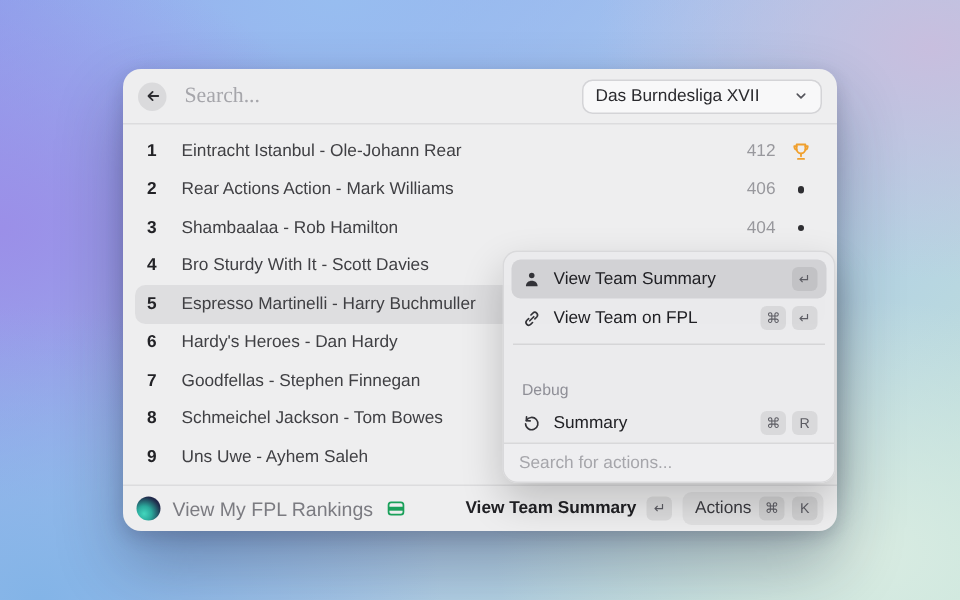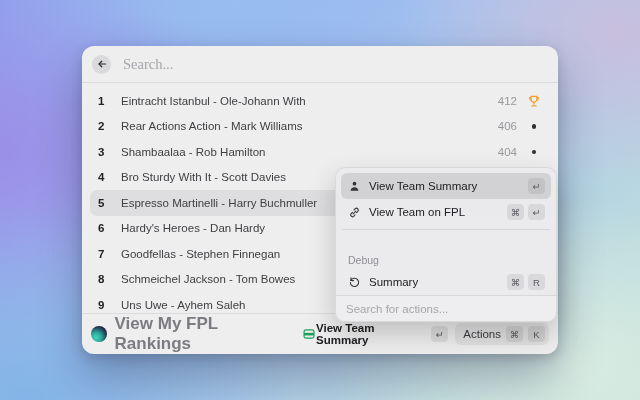--- a/index.html
+++ b/index.html
@@ -34,21 +34,21 @@
   .row.selected { background:#dedee0; }
   .row .rank { width:13px; font-size:11.5px; font-weight:700; color:#222226; flex:0 0 13px; }
   .row .name { margin-left:10px; font-size:11.5px; color:#404044; white-space:nowrap; }
   .row .pts  { margin-left:auto; font-size:11.5px; color:#98989d; }
   .row .badge { width:16px; margin-left:9px; display:flex; align-items:center; justify-content:center; flex:0 0 16px; }
   .dot { width:4.5px; height:4.5px; border-radius:50%; background:#2e2e32; }
   
   .footer { flex:0 0 31px; border-top:1px solid #dcdcde; display:flex; align-items:center; padding:0 9px; }
   .foot-left { display:flex; align-items:center; gap:8px; cursor:pointer; }
   .ext-icon { width:16px; height:16px; border-radius:50%; background:radial-gradient(circle at 32% 72%, #43d6bd 0%, #2aa89b 32%, #20294a 72%); }
-  .foot-label { font-size:17px; color:#7b7b81;font-weight:bold; }
+  .foot-label { font-size:13px; color:#7b7b81; }
   .foot-right { margin-left:auto; display:flex; align-items:center; gap:7px; }
   .primary-label { font-size:11.5px; font-weight:700; color:#212125; }
   .key { min-width:17px; height:16px; padding:0 3px; border-radius:4px; background:rgba(0,0,0,.075); color:#5c5c63; font-size:9.5px; display:flex; align-items:center; justify-content:center; }
   .actions-group { display:flex; align-items:center; gap:5px; background:rgba(0,0,0,.05); border-radius:6px; padding:3px 4px 3px 8px; cursor:pointer; }
   .actions-label { font-size:11.5px; color:#3b3b40; }
   
   .menu {
     position:absolute; left:253px; top:121px; width:222px; height:155px;
     background:rgba(234,234,236,.97); border:1px solid rgba(0,0,0,.08);
     border-radius:10px; box-shadow:0 12px 28px rgba(0,0,0,.20);
@@ -76,27 +76,35 @@
   <div class="header">
     <div class="back-btn">
       <span>
         <svg width="12" height="12" viewBox="0 0 24 24" fill="none" stroke="#2c2c30" stroke-width="2.4" stroke-linecap="round" stroke-linejoin="round">
           <line x1="19" y1="12" x2="6.5" y2="12"></line>
             <polyline points="11.5 6.5 6 12 11.5 17.5"></polyline>
         </svg>
       </span>
     </div>
     <input class="search-main" type="text" placeholder="Search..." style="">
+    <div class="dropdown">
+      <span class="dd-label">Das Burndesliga XVII</span>
+      <span>
+        <svg width="10" height="10" viewBox="0 0 24 24" fill="none" stroke="#55555c" stroke-width="2.6" stroke-linecap="round" stroke-linejoin="round">
+            <polyline points="6 9 12 15 18 9"></polyline>
+          </svg>
+      </span>
+    </div>
   </div>
 
   <div class="list">
 
     <div class="row">
       <span class="rank">1</span>
-      <span class="name">Eintracht Istanbul - Ole-Johann With</span>
+      <span class="name">Eintracht Istanbul - Ole-Johann Rear</span>
       <span class="pts">412</span>
       <span class="badge">
         <svg width="14" height="14" viewBox="0 0 24 24" fill="none" stroke="#f0a02e" stroke-width="2.1" stroke-linecap="round" stroke-linejoin="round">
           <path d="M7 4h10v5.2a5 5 0 0 1-10 0V4z"></path>
           <path d="M7 6H4.3c.1 2.6 1.2 3.9 2.8 4.1"></path>
           <path d="M17 6h2.7c-.1 2.6-1.2 3.9-2.8 4.1"></path>
           <path d="M12 14.5v3"></path>
             <path d="M8.5 20.5h7"></path>
         </svg>
       </span>

